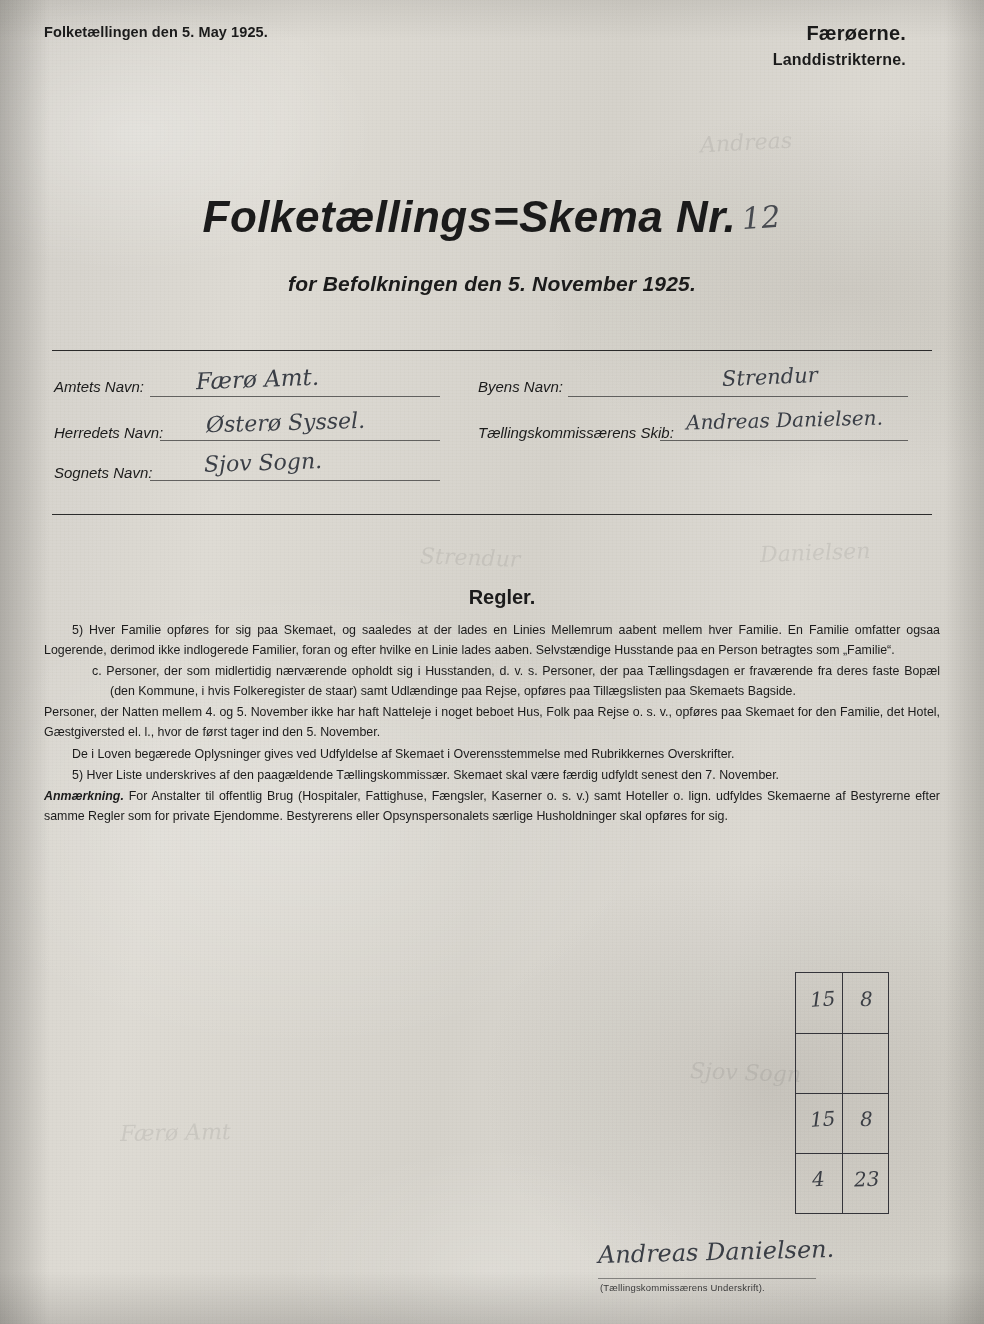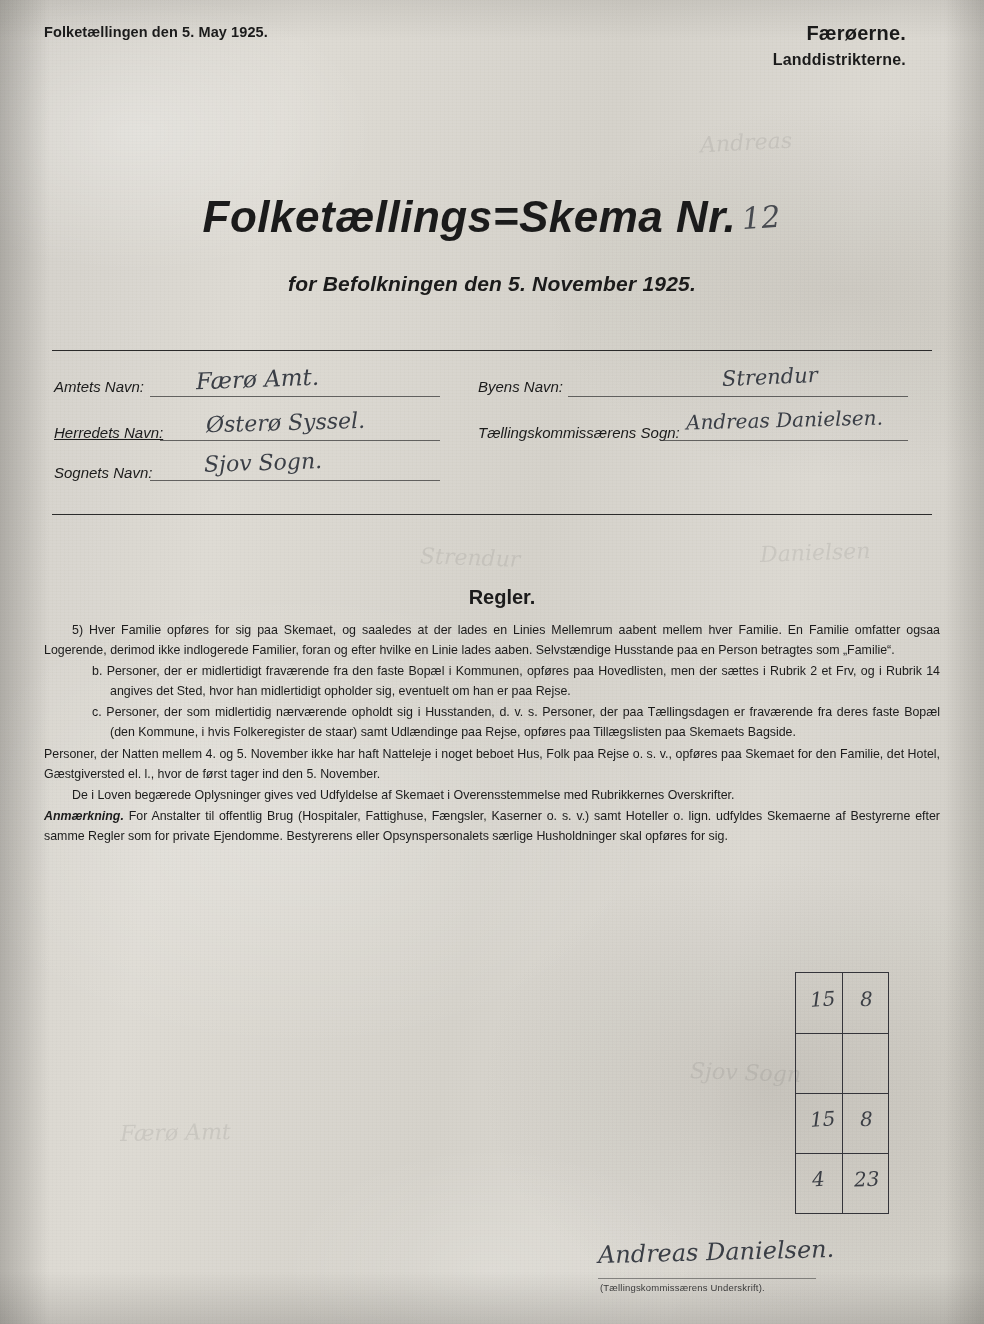--- a/index.html
+++ b/index.html
@@ -97,21 +97,21 @@
     left: 52px; right: 52px;
     height: 1px;
     background: #2b2b2b;
   }
   .rule.top { top: 350px; }
   .rule.bottom { top: 514px; }
 
   
   .field { position: absolute; font-size: 15px; font-style: italic; }
   .f-amt   { left: 54px;  top: 378px; }
-  .f-her   { left: 54px;  top: 424px; text-decoration: underline; }
+  .f-her   { left: 54px;  top: 424px; }
   .f-sog   { left: 54px;  top: 464px; }
   .f-byen  { left: 478px; top: 378px; }
   .f-tael  { left: 478px; top: 424px; }
 
   .fline { position: absolute; height: 1px; background: #3a3a3a; opacity:.75; }
   .fl-amt  { left: 150px; width: 290px; top: 396px; }
   .fl-her  { left: 160px; width: 280px; top: 440px; }
   .fl-sog  { left: 150px; width: 290px; top: 480px; }
   .fl-byen { left: 568px; width: 340px; top: 396px; }
   .fl-tael { left: 660px; width: 248px; top: 440px; }
@@ -244,42 +244,42 @@
     </div>
     <div class="subtitle">for Befolkningen den 5. November 1925.</div>
 
     <div class="rule top"></div>
     <div class="rule bottom"></div>
 
     <div class="field f-amt">Amtets Navn:</div>
     <div class="field f-her">Herredets Navn:</div>
     <div class="field f-sog">Sognets Navn:</div>
     <div class="field f-byen">Byens Navn:</div>
-    <div class="field f-tael">Tællingskommissærens Sogn:</div>
+    <div class="field f-tael">Tællingskommissærens Skib:</div>
 
     <div class="fline fl-amt"></div>
     <div class="fline fl-her"></div>
     <div class="fline fl-sog"></div>
     <div class="fline fl-byen"></div>
     <div class="fline fl-tael"></div>
 
     <div class="hand h-amt">Færø Amt.</div>
     <div class="hand h-her">Østerø Syssel.</div>
     <div class="hand h-sog">Sjov Sogn.</div>
     <div class="hand h-byen">Strendur</div>
     <div class="hand h-tael">Andreas Danielsen.</div>
 
     <div class="regler-title">Regler.</div>
 
     <div class="rules">
       <p class="ind1">5) Hver Familie opføres for sig paa Skemaet, og saaledes at der lades en Linies Mellemrum aabent mellem hver Familie. En Familie omfatter ogsaa Logerende, derimod ikke indlogerede Familier, foran og efter hvilke en Linie lades aaben. Selvstændige Husstande paa en Person betragtes som „Familie“.</p>
-      <p class="sub">b. Personer, der er midlertidigt fraværende fra den faste Bopæl i Kommunen, opføres paa Hovedlisten, men der sættes i Rubrik 2 et Frv, og i Rubrik 14 angives det Sted, hvor han midlertidigt opholder sig, eventuelt om han er paa Rejse.</p>
       <p class="sub">c. Personer, der som midlertidig nærværende opholdt sig i Husstanden, d. v. s. Personer, der paa Tællingsdagen er fraværende fra deres faste Bopæl (den Kommune, i hvis Folkeregister de staar) samt Udlændinge paa Rejse, opføres paa Tillægslisten paa Skemaets Bagside.</p>
       <p>Personer, der Natten mellem 4. og 5. November ikke har haft Natteleje i noget beboet Hus, Folk paa Rejse o. s. v., opføres paa Skemaet for den Familie, det Hotel, Gæstgiversted el. l., hvor de først tager ind den 5. November.</p>
       <p class="ind1">De i Loven begærede Oplysninger gives ved Udfyldelse af Skemaet i Overensstemmelse med Rubrikkernes Overskrifter.</p>
+      <p class="ind1">5) Hver Liste underskrives af den paagældende Tællingskommissær. Skemaet skal være færdig udfyldt senest den 7. November.</p>
       <p class="anm">
         <b>Anmærkning.</b>
         <span>For Anstalter til offentlig Brug (Hospitaler, Fattighuse, Fængsler, Kaserner o. s. v.) samt Hoteller o. lign. udfyldes Skemaerne af Bestyrerne efter samme Regler som for private Ejendomme. Bestyrerens eller Opsynspersonalets særlige Husholdninger skal opføres for sig.</span>
       </p>
     </div>
 
     <div class="grid-box">
       <div class="vline"></div>
       <div class="hline h1"></div>
       <div class="hline h2"></div>

